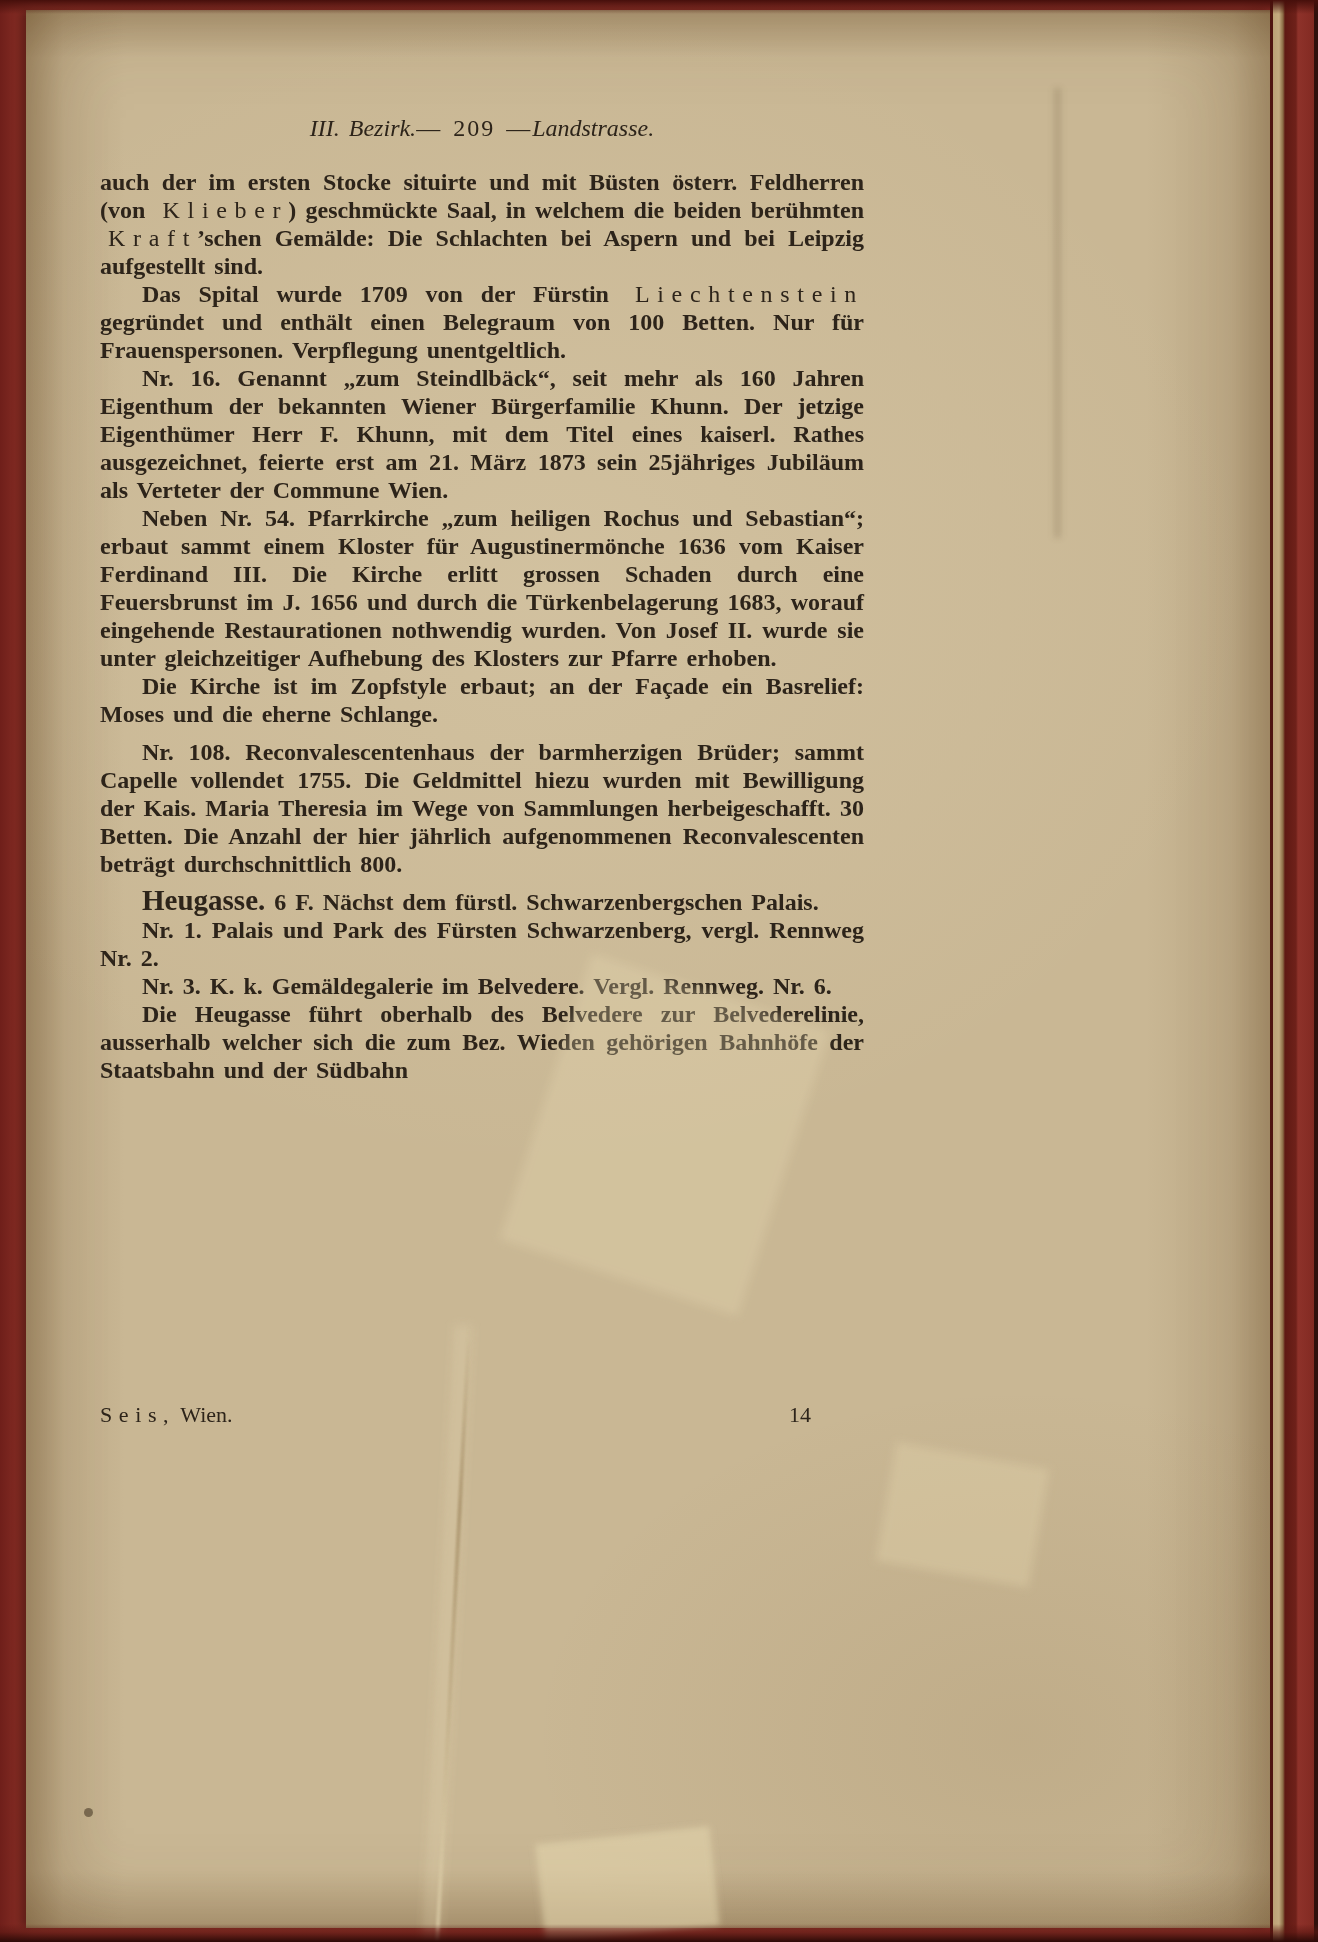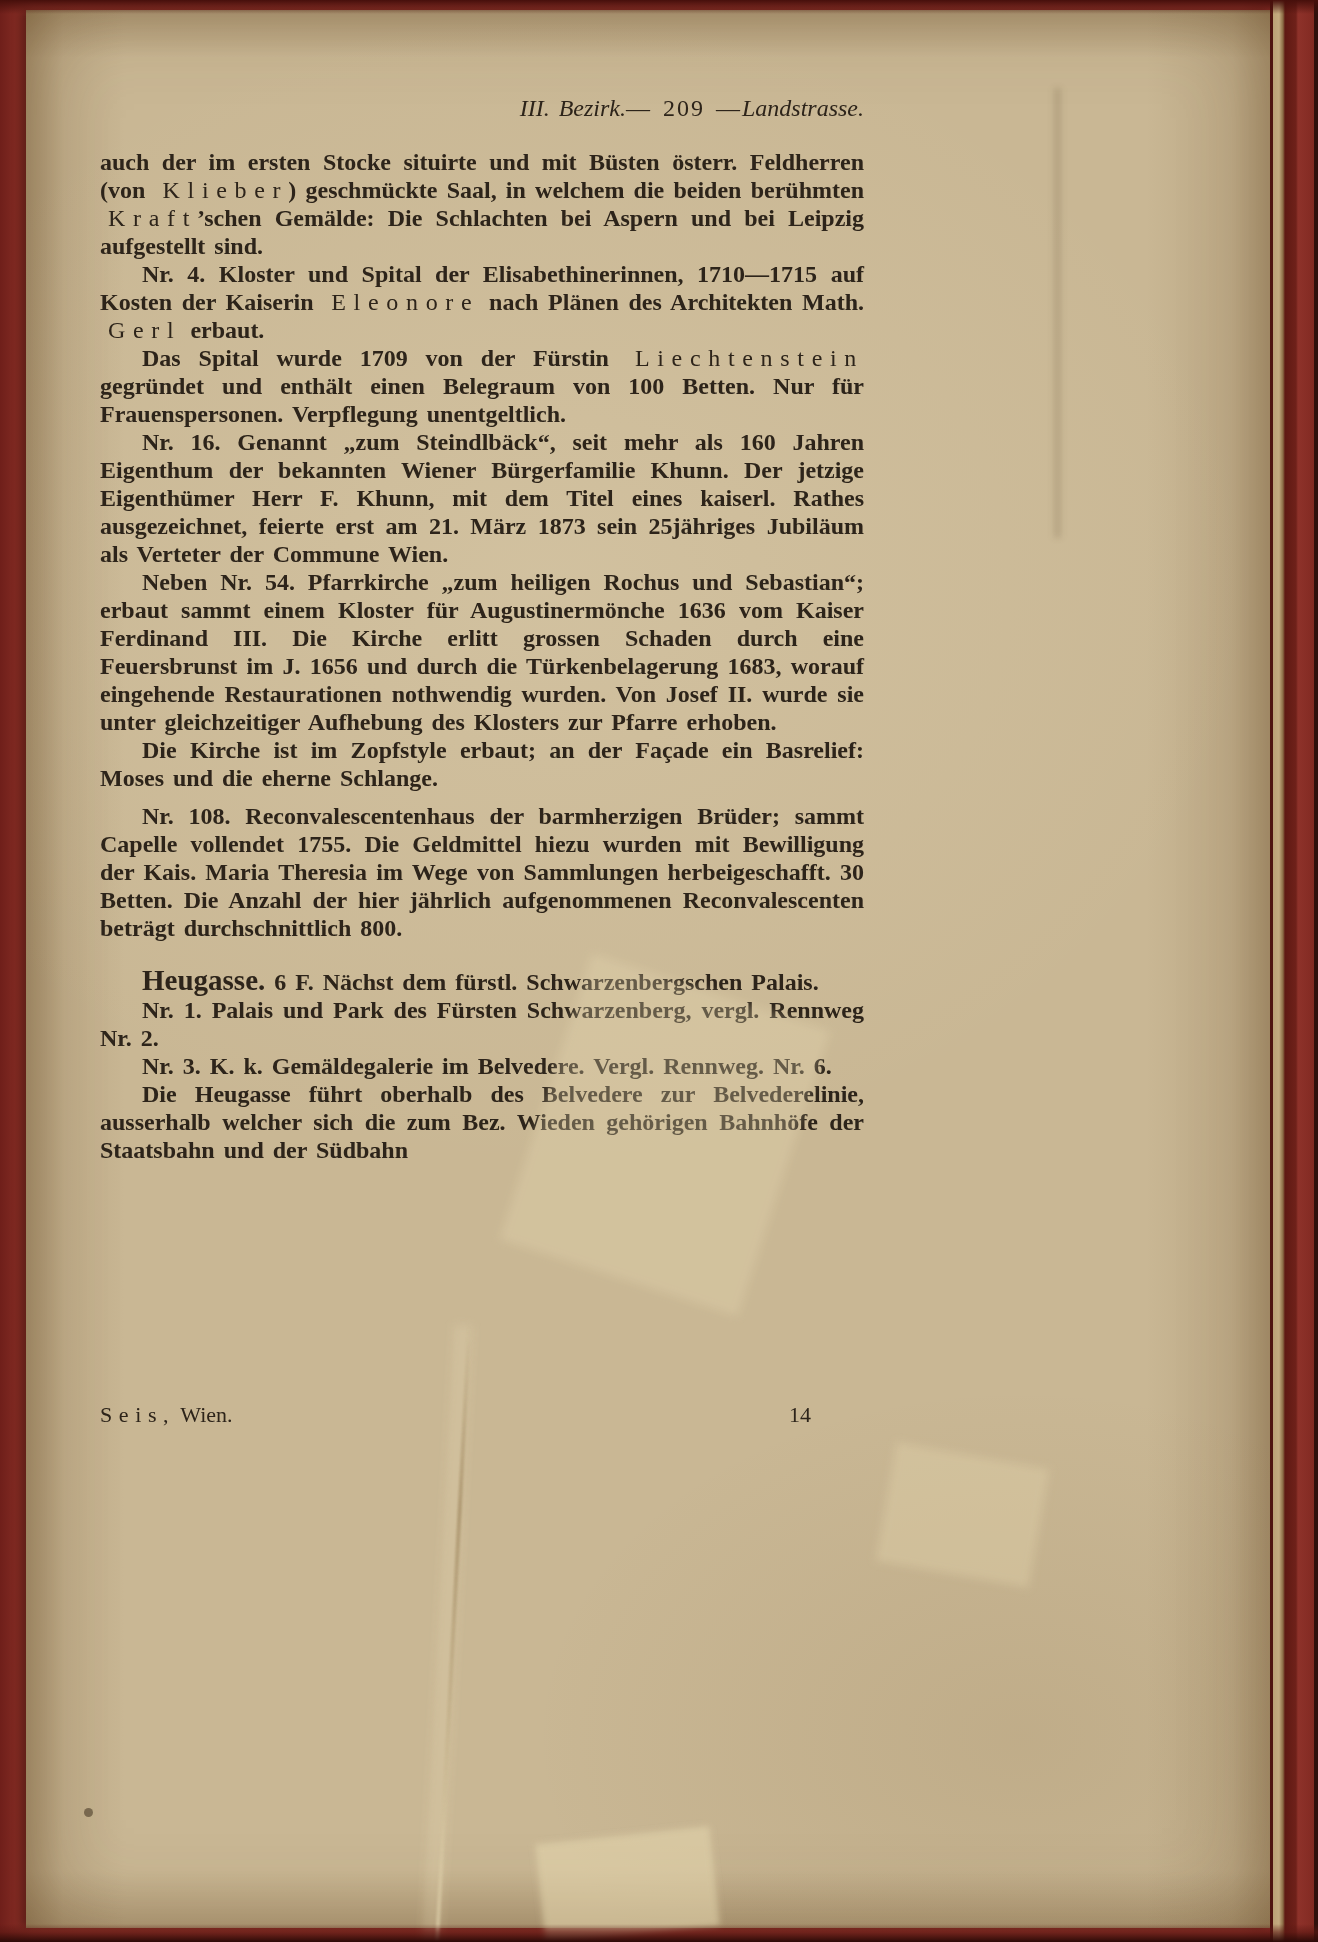--- a/index.html
+++ b/index.html
@@ -47,29 +47,29 @@
     z-index: 2;
   }
   .text-area {
     position: absolute; left: 74px; top: 84px; width: 764px;
     color: #2d241a;
     font-size: 24px; line-height: 28px;
     word-spacing: 3px;
     z-index: 3;
   }
   .header-line {
-    display: flex; justify-content: flex-end; align-items: baseline;
-    font-size: 24px; margin-bottom: 26px;
+    display: flex; justify-content: center; align-items: baseline;
+    font-size: 24px; margin-bottom: 26px; margin-top: 20px;
   }
   .hd-left, .hd-right { font-style: italic; }
   .hd-center { letter-spacing: 2px; }
   .para { text-align: justify; }
   .para.indent { text-indent: 42px; }
   .para.space-small { margin-top: 10px; }
-  .para.space-large { margin-top: 24px; }
+  .para.space-large { margin-top: 8px; }
   .run-normal { font-weight: bold; }
   .run-bold { font-weight: bold; }
   .run-spaced { letter-spacing: 0.32em; margin-left: 8px; }
   .run-heading { font-weight: bold; font-size: 29px; }
   .footer-line {
     position: absolute; left: 74px; top: 1392px; width: 764px;
     display: flex; justify-content: space-between; align-items: baseline;
     font-size: 22px; color: #2d241a; z-index: 3;
   }
   .imprint-name { letter-spacing: 0.3em; margin-top: 7px; }
@@ -116,21 +116,20 @@
 <div class="book">
   <div class="page">
     <div class="text-area">
       <div class="header-line">
         <span class="hd-left">III. Bezirk.</span>
         <span class="hd-center">—  209  —</span>
         <span class="hd-right">Landstrasse.</span>
       </div>
       <div class="page-body">
           <p class="para"><span class="run-normal">auch der im ersten Stocke situirte und mit Büsten österr. Feldherren (von </span><span class="run-spaced">Klieber</span><span class="run-normal">) geschmückte Saal, in welchem die beiden berühmten </span><span class="run-spaced">Kraft</span><span class="run-normal">’schen Gemälde: Die Schlachten bei Aspern und bei Leipzig aufgestellt sind.</span></p>
-          <p class="para indent"><span class="run-bold">Nr. 4. Kloster und Spital der Elisabethinerinnen,</span><span class="run-normal"> 1710—1715 auf Kosten der Kaiserin </span><span class="run-spaced">Eleonore</span><span class="run-normal"> nach Plänen des Architekten Math. </span><span class="run-spaced">Gerl</span><span class="run-normal"> erbaut.</span></p>
           <p class="para indent"><span class="run-normal">Das Spital wurde 1709 von der Fürstin </span><span class="run-spaced">Liechtenstein</span><span class="run-normal"> gegründet und enthält einen Belegraum von 100 Betten. Nur für Frauenspersonen. Verpflegung unentgeltlich.</span></p>
           <p class="para indent"><span class="run-normal">Nr. 16. </span><span class="run-bold">Genannt „zum Steindlbäck“,</span><span class="run-normal"> seit mehr als 160 Jahren Eigenthum der bekannten Wiener Bürgerfamilie Khunn. Der jetzige Eigenthümer Herr F. Khunn, mit dem Titel eines kaiserl. Rathes ausgezeichnet, feierte erst am 21. März 1873 sein 25jähriges Jubiläum als Verteter der Commune Wien.</span></p>
           <p class="para indent"><span class="run-normal">Neben Nr. 54. </span><span class="run-bold">Pfarrkirche „zum heiligen Rochus und Sebastian“;</span><span class="run-normal"> erbaut sammt einem Kloster für Augustinermönche 1636 vom Kaiser Ferdinand III. Die Kirche erlitt grossen Schaden durch eine Feuersbrunst im J. 1656 und durch die Türkenbelagerung 1683, worauf eingehende Restaurationen nothwendig wurden. Von Josef II. wurde sie unter gleichzeitiger Aufhebung des Klosters zur Pfarre erhoben.</span></p>
           <p class="para indent"><span class="run-normal">Die Kirche ist im Zopfstyle erbaut; an der Façade ein Basrelief: Moses und die eherne Schlange.</span></p>
           <p class="para indent space-small"><span class="run-normal">Nr. 108. </span><span class="run-bold">Reconvalescentenhaus der barmherzigen Brüder;</span><span class="run-normal"> sammt Capelle vollendet 1755. Die Geldmittel hiezu wurden mit Bewilligung der Kais. Maria Theresia im Wege von Sammlungen herbeigeschafft. 30 Betten. Die Anzahl der hier jährlich aufgenommenen Reconvalescenten beträgt durchschnittlich 800.</span></p>
           <p class="para indent space-large"><span class="run-heading">Heugasse.</span><span class="run-normal"> 6 F. Nächst dem fürstl. Schwarzenbergschen Palais.</span></p>
           <p class="para indent"><span class="run-normal">Nr. 1. Palais und Park des Fürsten Schwarzenberg, vergl. </span><span class="run-bold">Rennweg</span><span class="run-normal"> Nr. 2.</span></p>
           <p class="para indent"><span class="run-normal">Nr. 3. </span><span class="run-bold">K. k. Gemäldegalerie im Belvedere.</span><span class="run-normal"> Vergl. Rennweg. Nr. 6.</span></p>
           <p class="para indent"><span class="run-normal">Die Heugasse führt oberhalb des Belvedere zur </span><span class="run-bold">Belvederelinie,</span><span class="run-normal"> ausserhalb welcher sich die zum Bez. Wieden gehörigen Bahnhöfe der </span><span class="run-bold">Staatsbahn und der Südbahn</span></p>
         </div>

